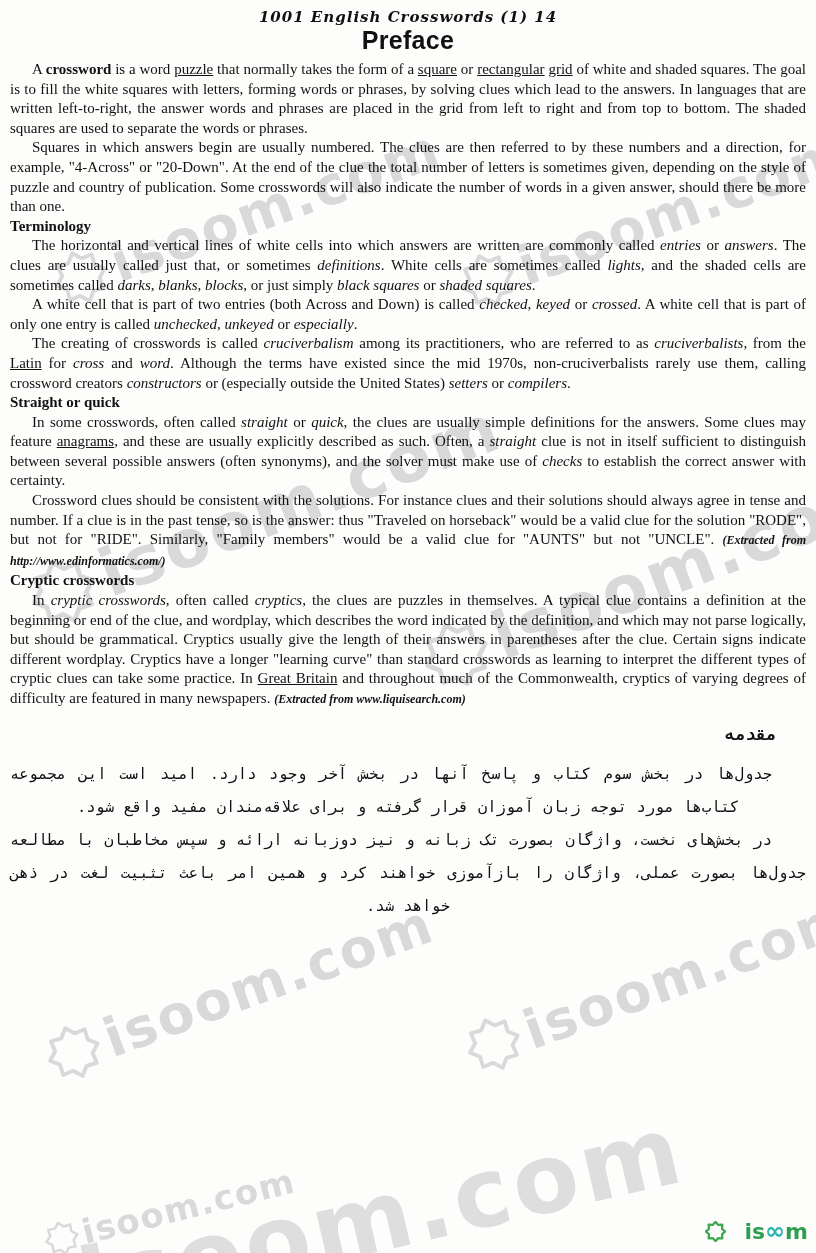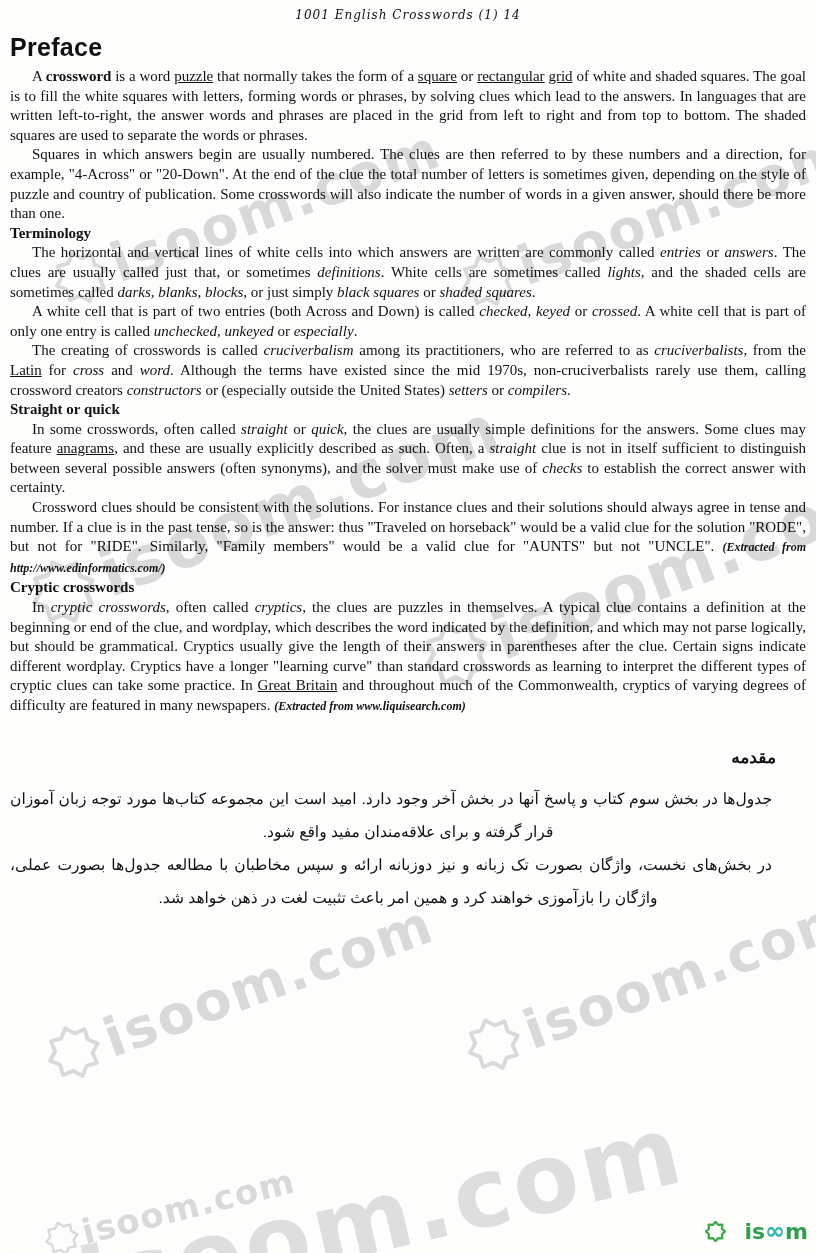--- a/index.html
+++ b/index.html
@@ -34,51 +34,52 @@
   .wm-f{left:468px;top:1022px;font-size:54px;transform:rotate(-20deg);}
   .wm-g{left:-25px;top:1255px;font-size:96px;transform:rotate(-13deg);color:#dedede;}
   .wm-h{left:420px;top:1330px;font-size:96px;transform:rotate(-13deg);color:#dedede;}
   .wm-i{left:45px;top:1222px;font-size:34px;transform:rotate(-14deg);}
   
   .content{position:relative;z-index:1;padding:8px 10px 0 10px;}
   .book-header{
     text-align:center;
     font-family:"DejaVu Serif",serif;
     font-style:italic;
-    font-weight:normal;
-    font-size:12px;
+    font-weight:bold;
+    font-size:15px;
     letter-spacing:1px;
-    margin-bottom:11px;
+    margin-bottom:0;
   }
   .h1{
     font-family:"Liberation Sans",sans-serif;
     font-weight:bold;
     font-size:25px;
     letter-spacing:.3px;
     margin:0 0 5px 0;
+    text-align:center;
   }
   .en p{
     margin:0;
     font-size:15px;
     line-height:19.6px;
     text-align:justify;
     text-indent:22px;
   }
   .en .h2{
     font-weight:bold;
     font-size:15px;
     line-height:19.6px;
     text-indent:0;
   }
   .en span.b{font-weight:bold;}
   .en span.i{font-style:italic;margin-top:28px;}
   .en span.u{text-decoration:underline;}
   .en span.x{font-weight:bold;font-style:italic;font-size:12px;}
   
-  .fa-section{margin-top:30px;direction:rtl;font-family:Liberation Sans, sans-serif;}
+  .fa-section{margin-top:14px;direction:rtl;font-family:Liberation Mono, monospace;}
   .fa-title{
     font-size:17px;font-weight:bold;
     text-align:right;margin:0 30px 14px 0;
   }
   .fa-section p{
     margin:0;
     font-size:15.5px;
     line-height:33px;
     text-align:justify;
     text-indent:34px;

